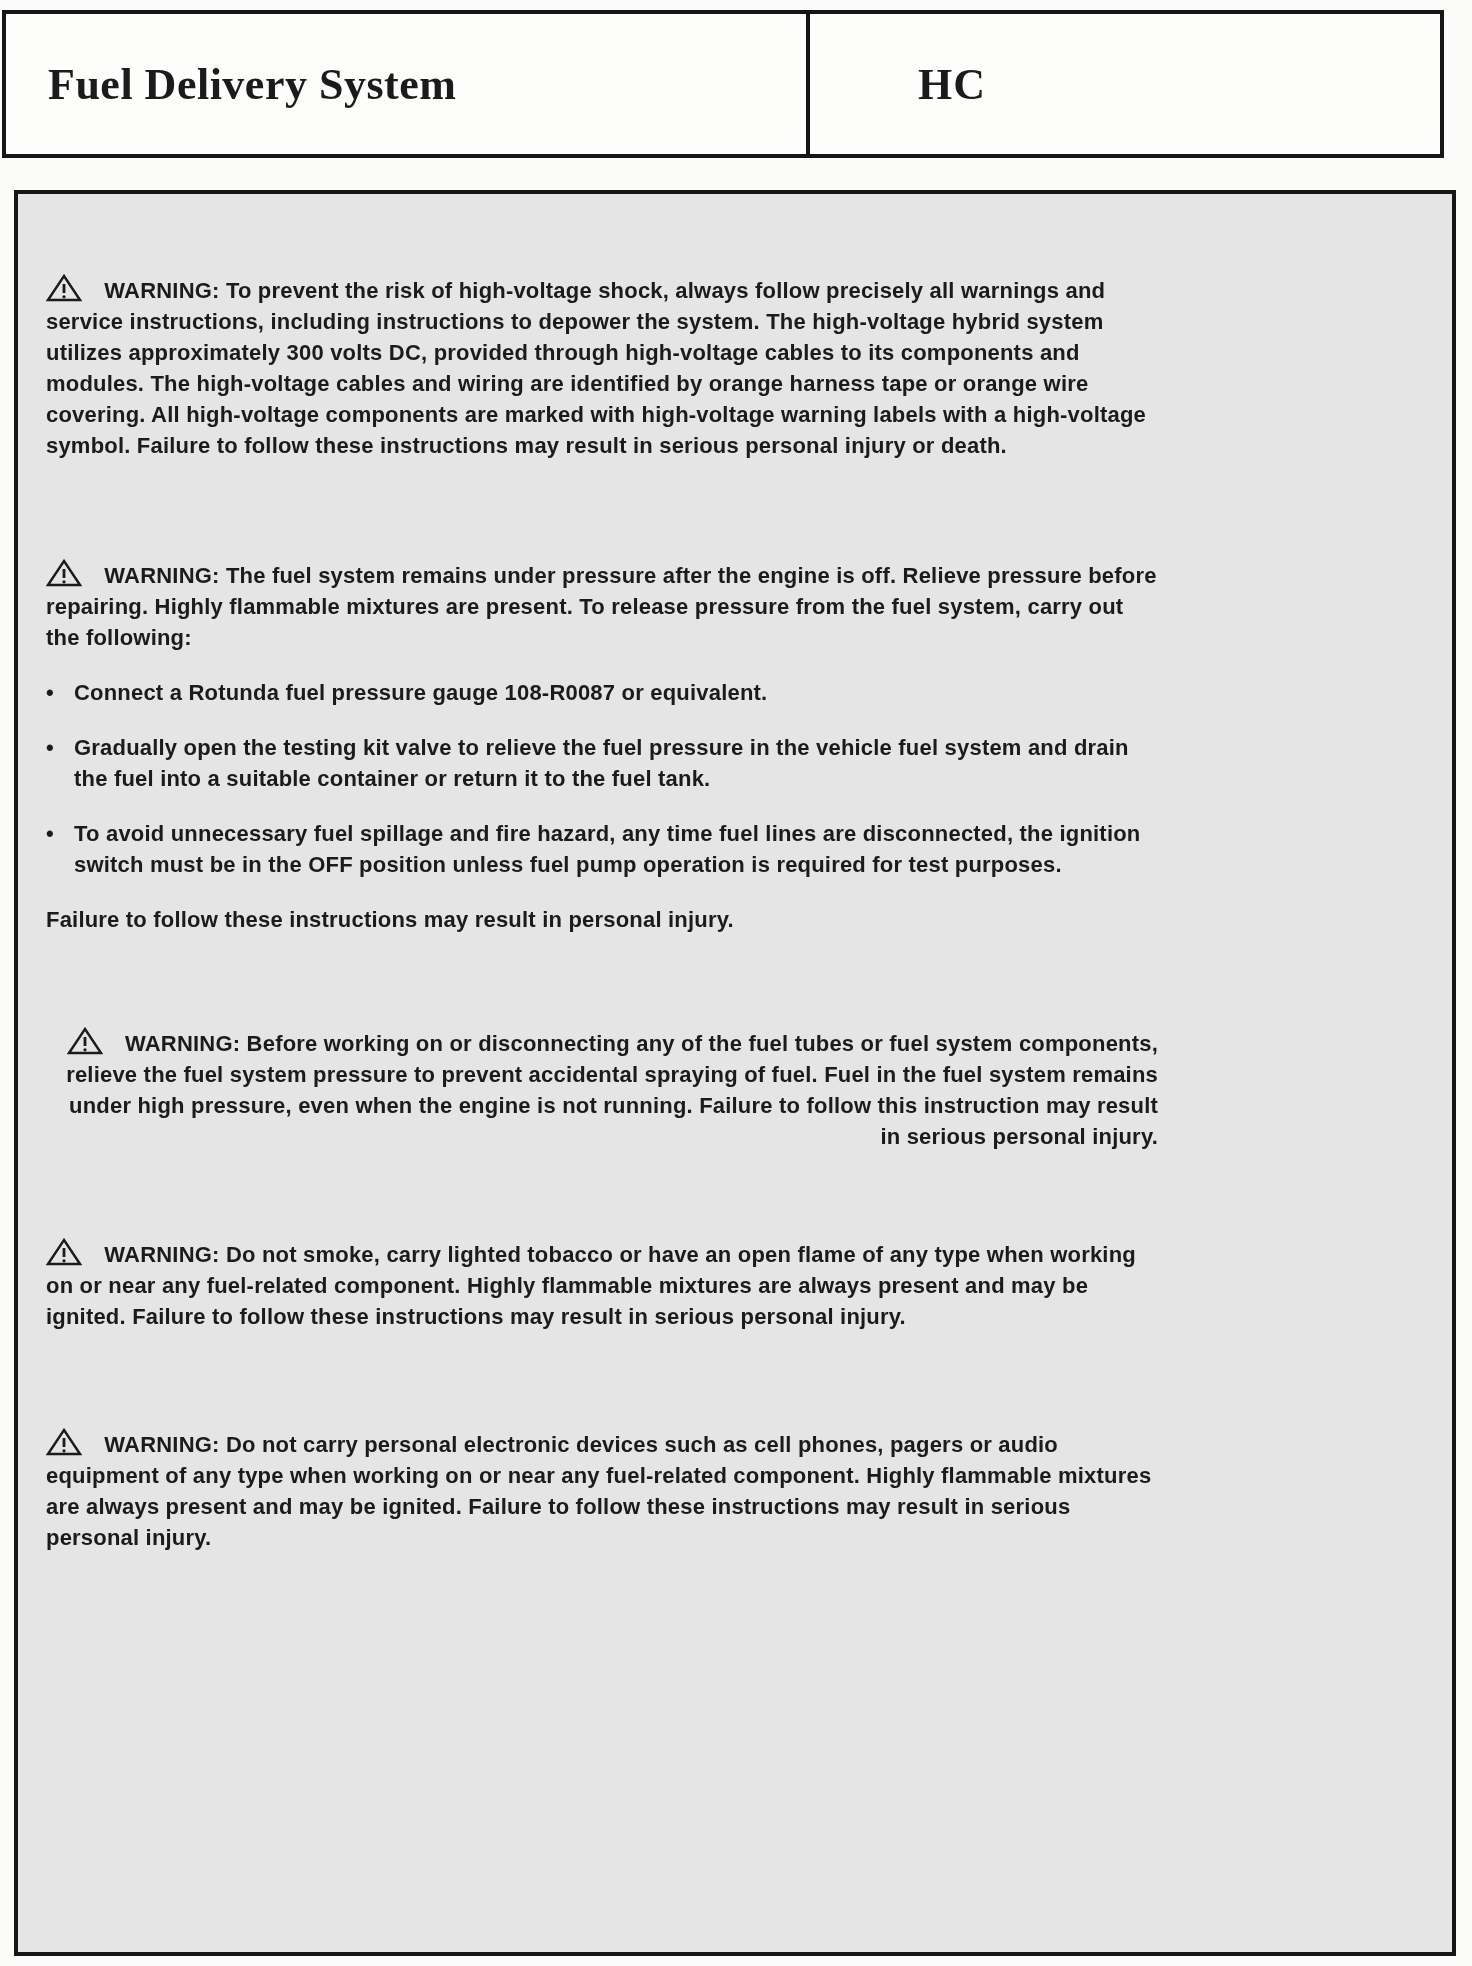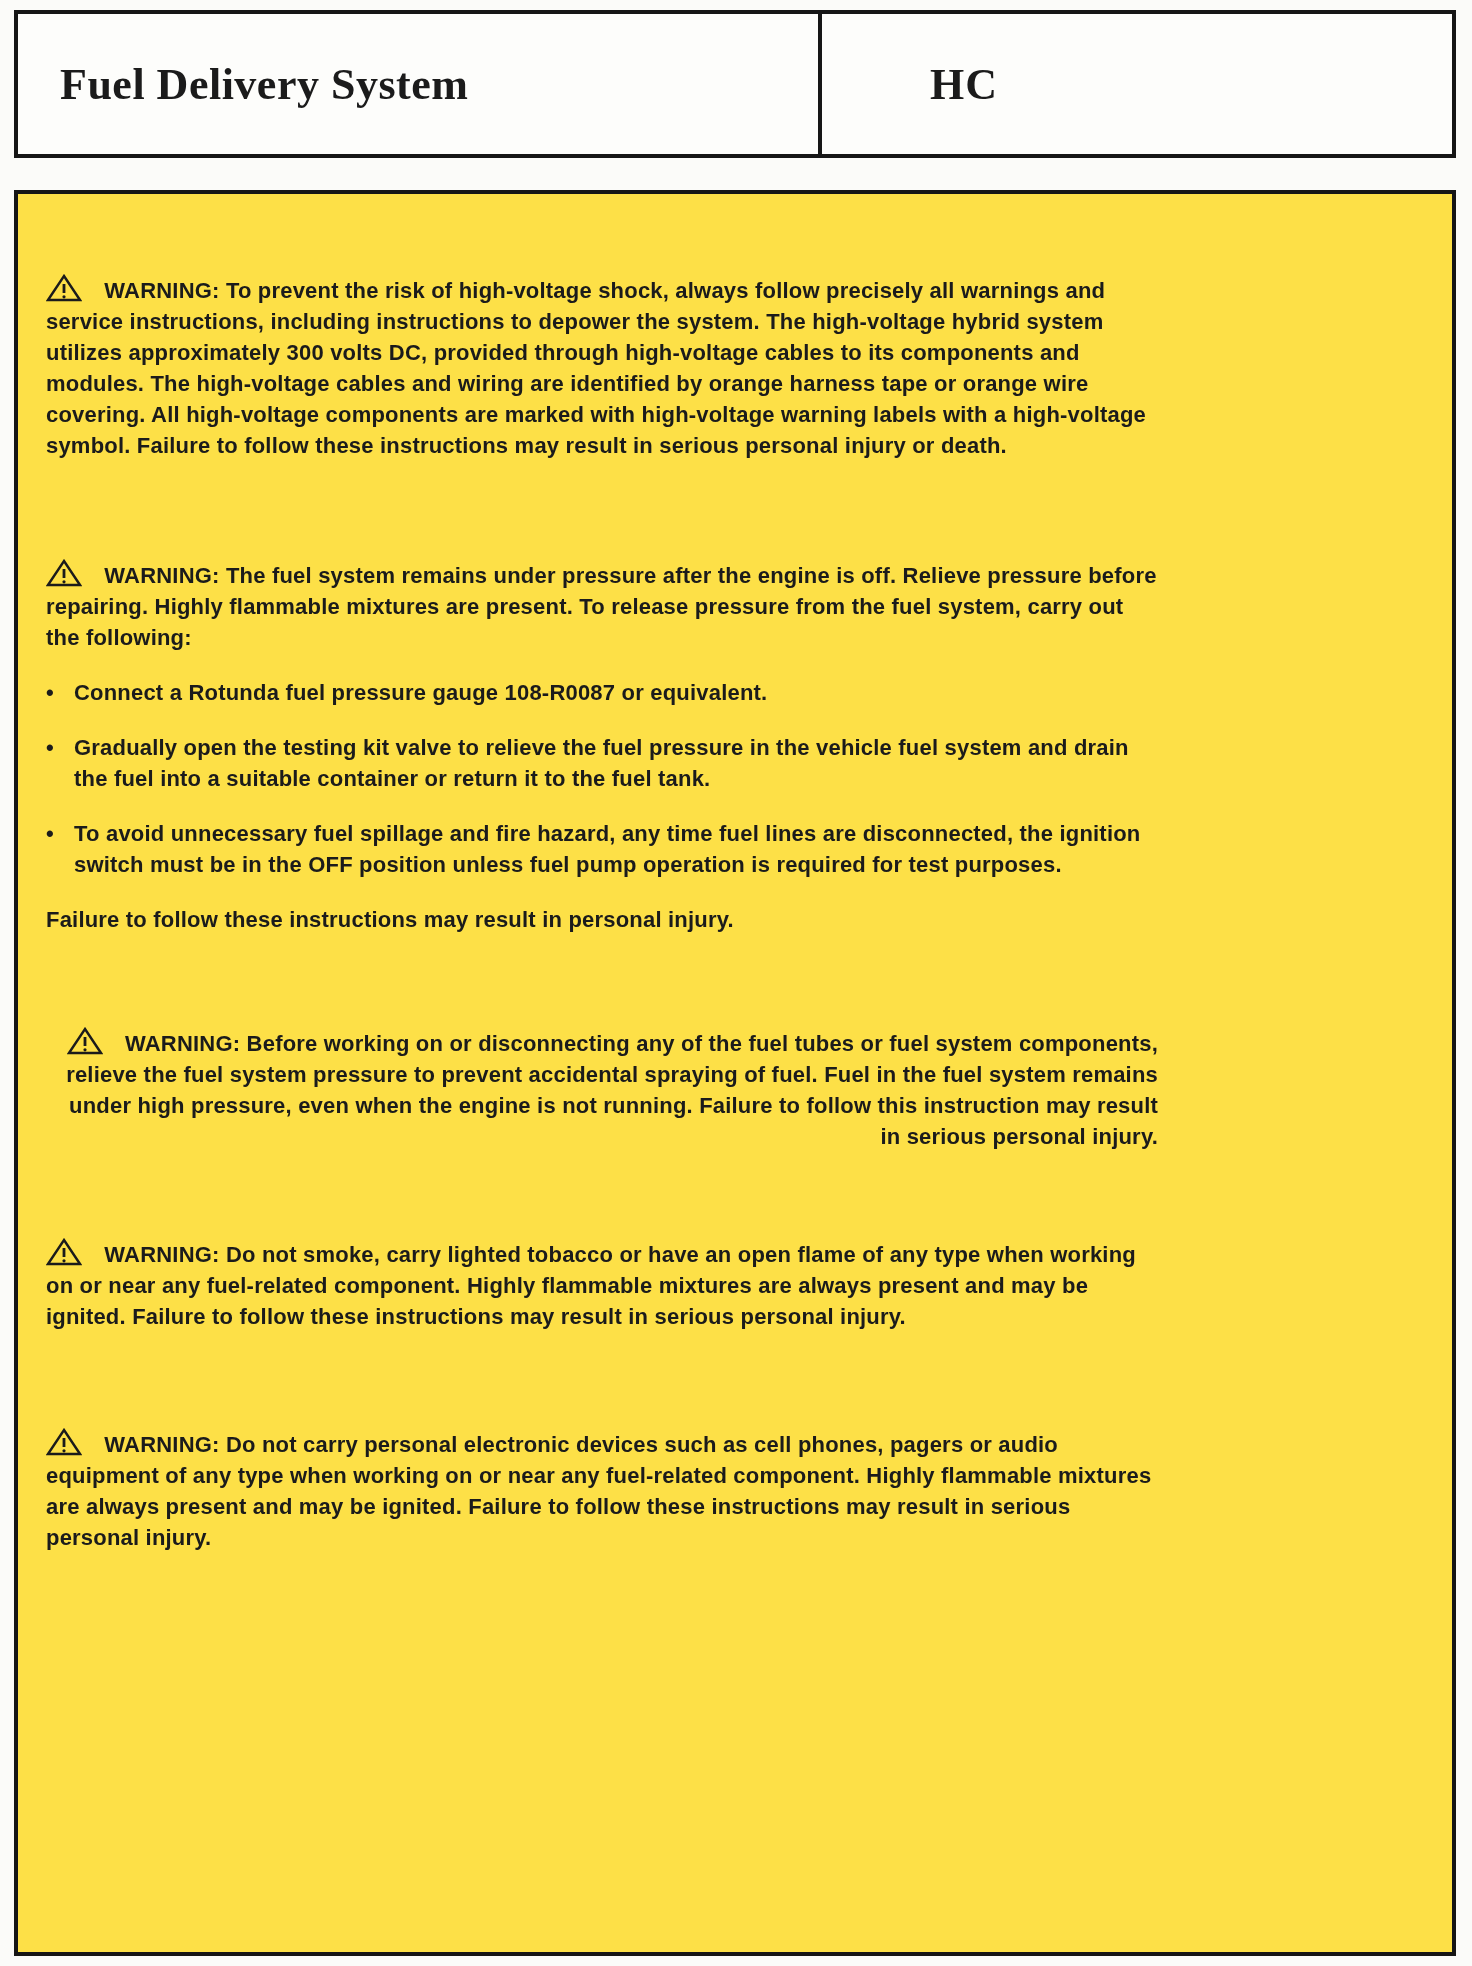--- a/index.html
+++ b/index.html
@@ -7,21 +7,21 @@
     width: 1472px;
     height: 1966px;
     background: #fbfbf9;
     font-family: "Liberation Sans", sans-serif;
   }
   body { position: relative; color: #1b1b1b; }
 
   
   .header-box {
     position: absolute;
-    left: 14px; top: 10px;
+    left: 2px; top: 10px;
     width: 1442px; height: 148px;
     border: 4px solid #161616;
     display: flex;
     background: #fdfdfb;
   }
   .header-title-cell {
     flex: 0 0 800px;
     display: flex;
     align-items: center;
     padding-left: 42px;
@@ -45,21 +45,21 @@
     font-size: 44px;
     letter-spacing: 1px;
   }
 
   
   .main-box {
     position: absolute;
     left: 14px; top: 190px;
     width: 1442px; height: 1766px;
     border: 4px solid #161616;
-    background: #fde047;
+    background: #e5e5e5;
     overflow: hidden;
   }
   .content {
     padding: 80px 40px 0 28px;
   }
 
   .warning-block {
     max-width: 1112px;
     margin-bottom: 98px;
   }

